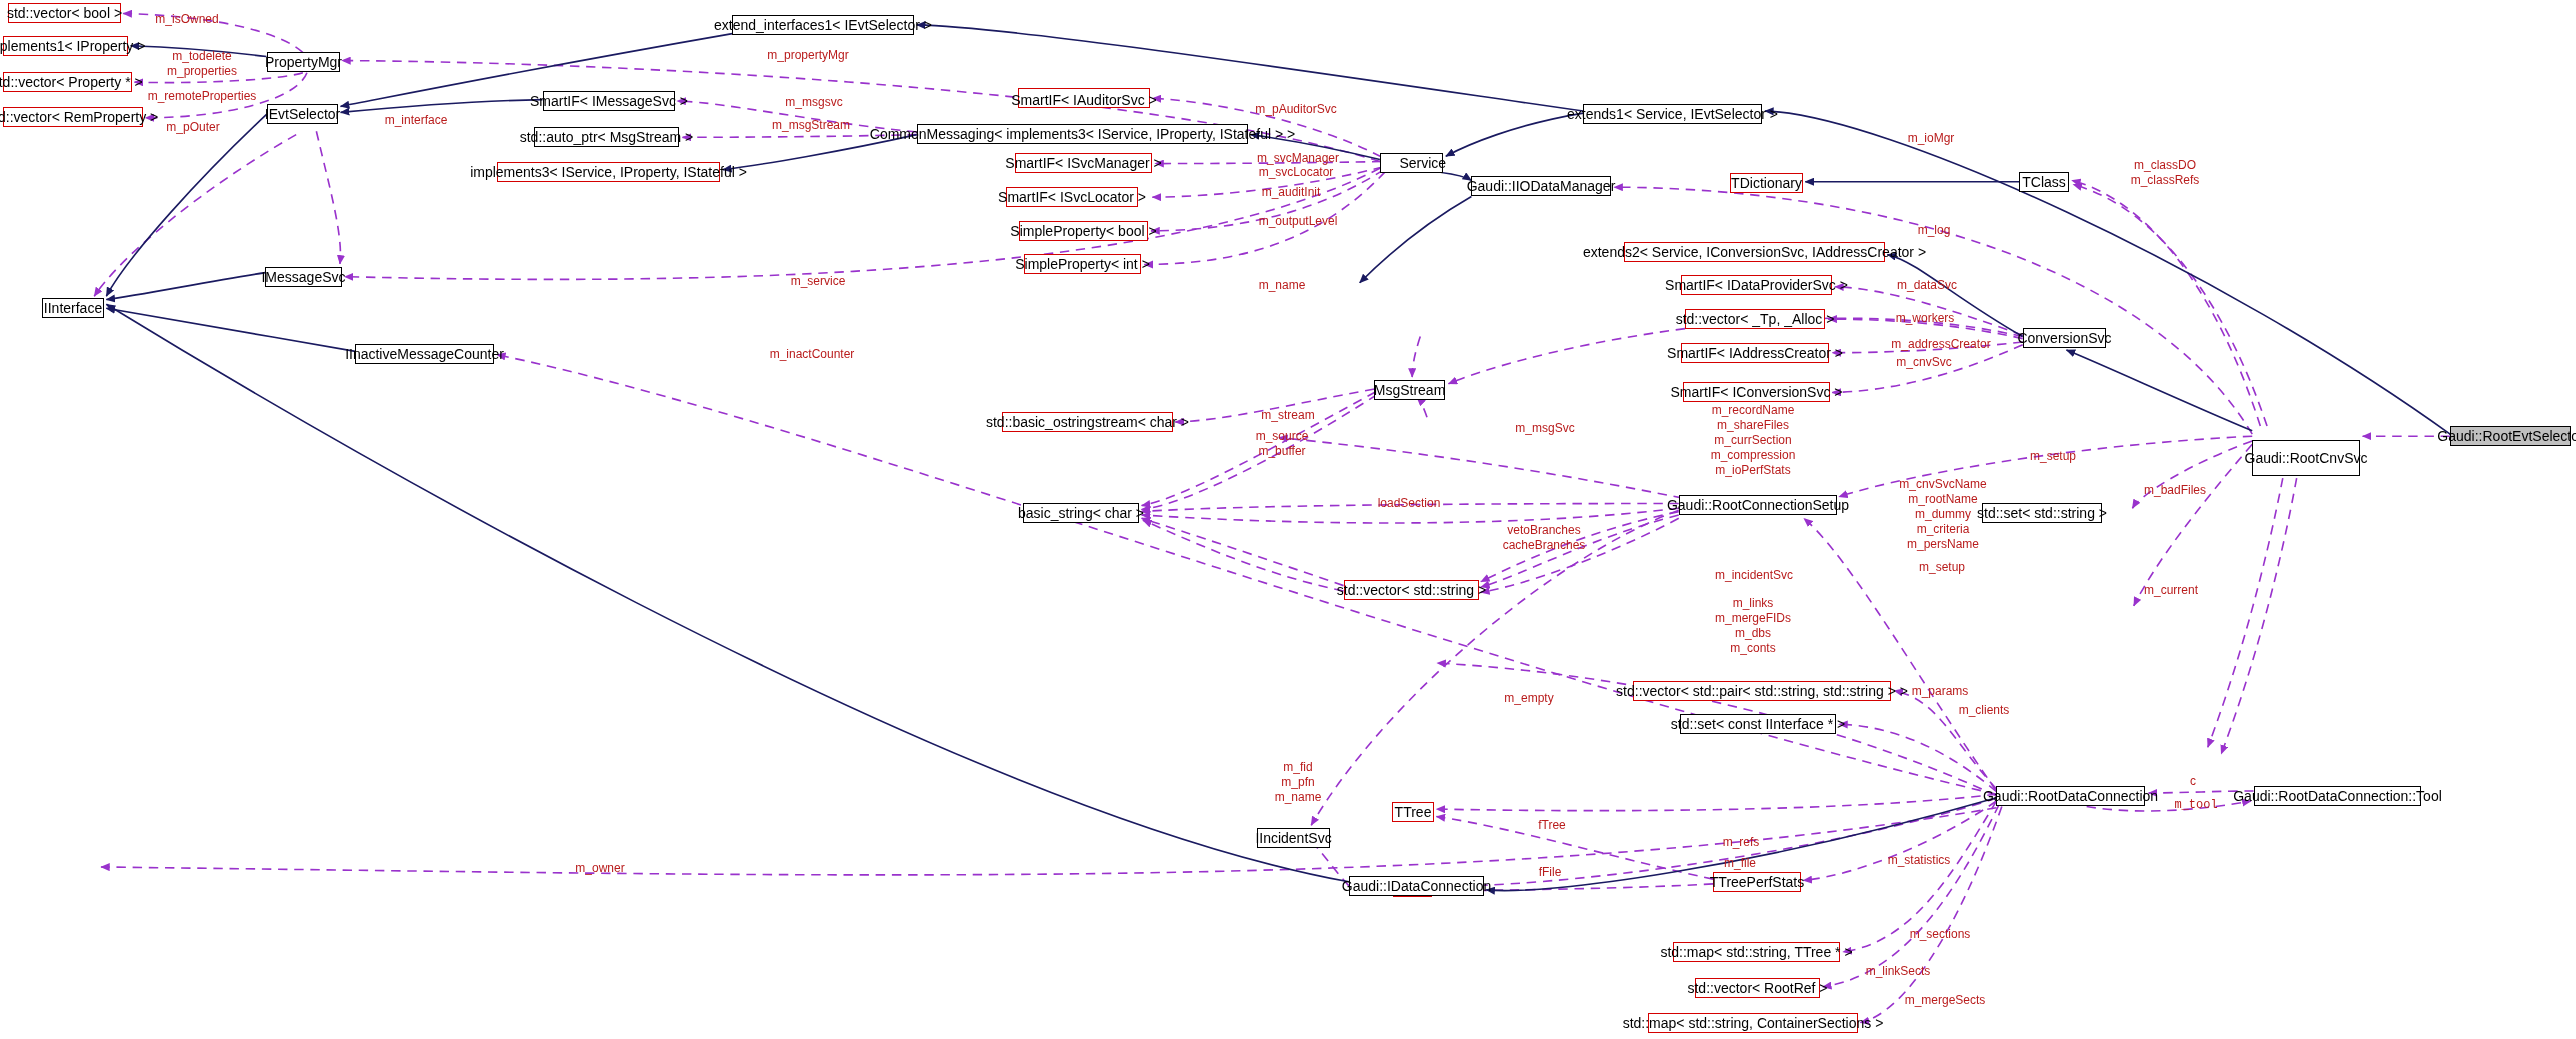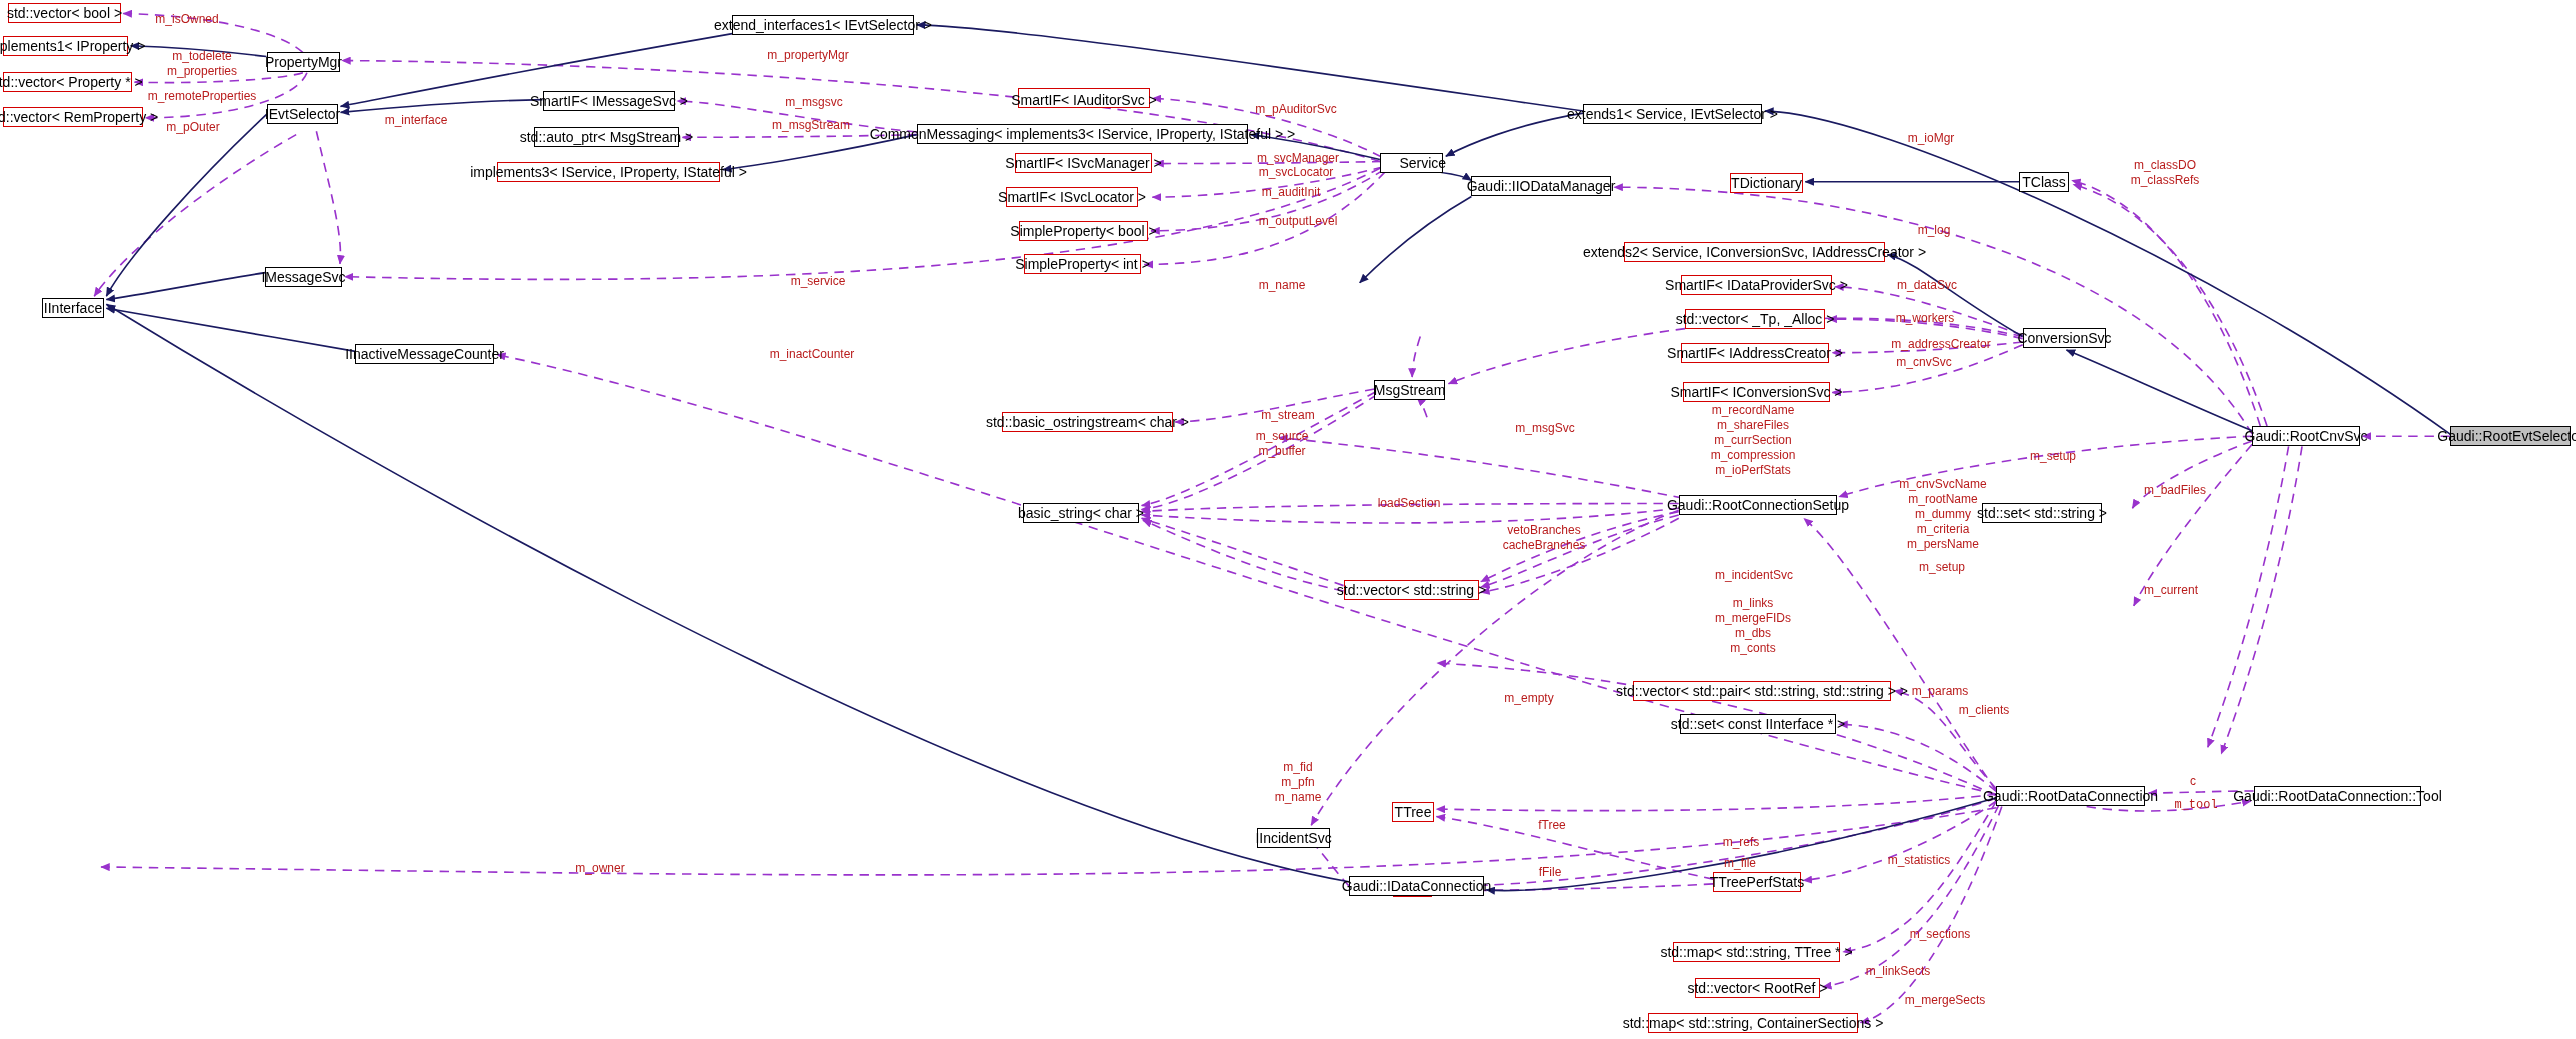--- a/index.html
+++ b/index.html
@@ -281,21 +281,21 @@
     </div>
     <div class="node red" style="left: 1681px; top: 343px; width: 148px; height: 20px;">
       <span>SmartIF&lt; IAddressCreator &gt;</span>
     </div>
     <div class="node red" style="left: 1683px; top: 382px; width: 147px; height: 20px;">
       <span>SmartIF&lt; IConversionSvc &gt;</span>
     </div>
     <div class="node" style="left: 2023px; top: 328px; width: 83px; height: 20px;">
       <span>ConversionSvc</span>
     </div>
-    <div class="node" style="left: 2252px; top: 426px; width: 108px; height: 20px;">
+    <div class="node" style="left: 2252px; top: 440px; width: 108px; height: 36px;">
       <span>Gaudi::RootCnvSvc</span>
     </div>
     <div class="node grey" style="left: 2450px; top: 426px; width: 121px; height: 20px;">
       <span>Gaudi::RootEvtSelector</span>
     </div>
     <div class="node" style="left: 1374px; top: 380px; width: 71px; height: 20px;">
       <span>MsgStream</span>
     </div>
     <div class="node red" style="left: 1002px; top: 412px; width: 171px; height: 20px;">
       <span>std::basic_ostringstream&lt; char &gt;</span>

